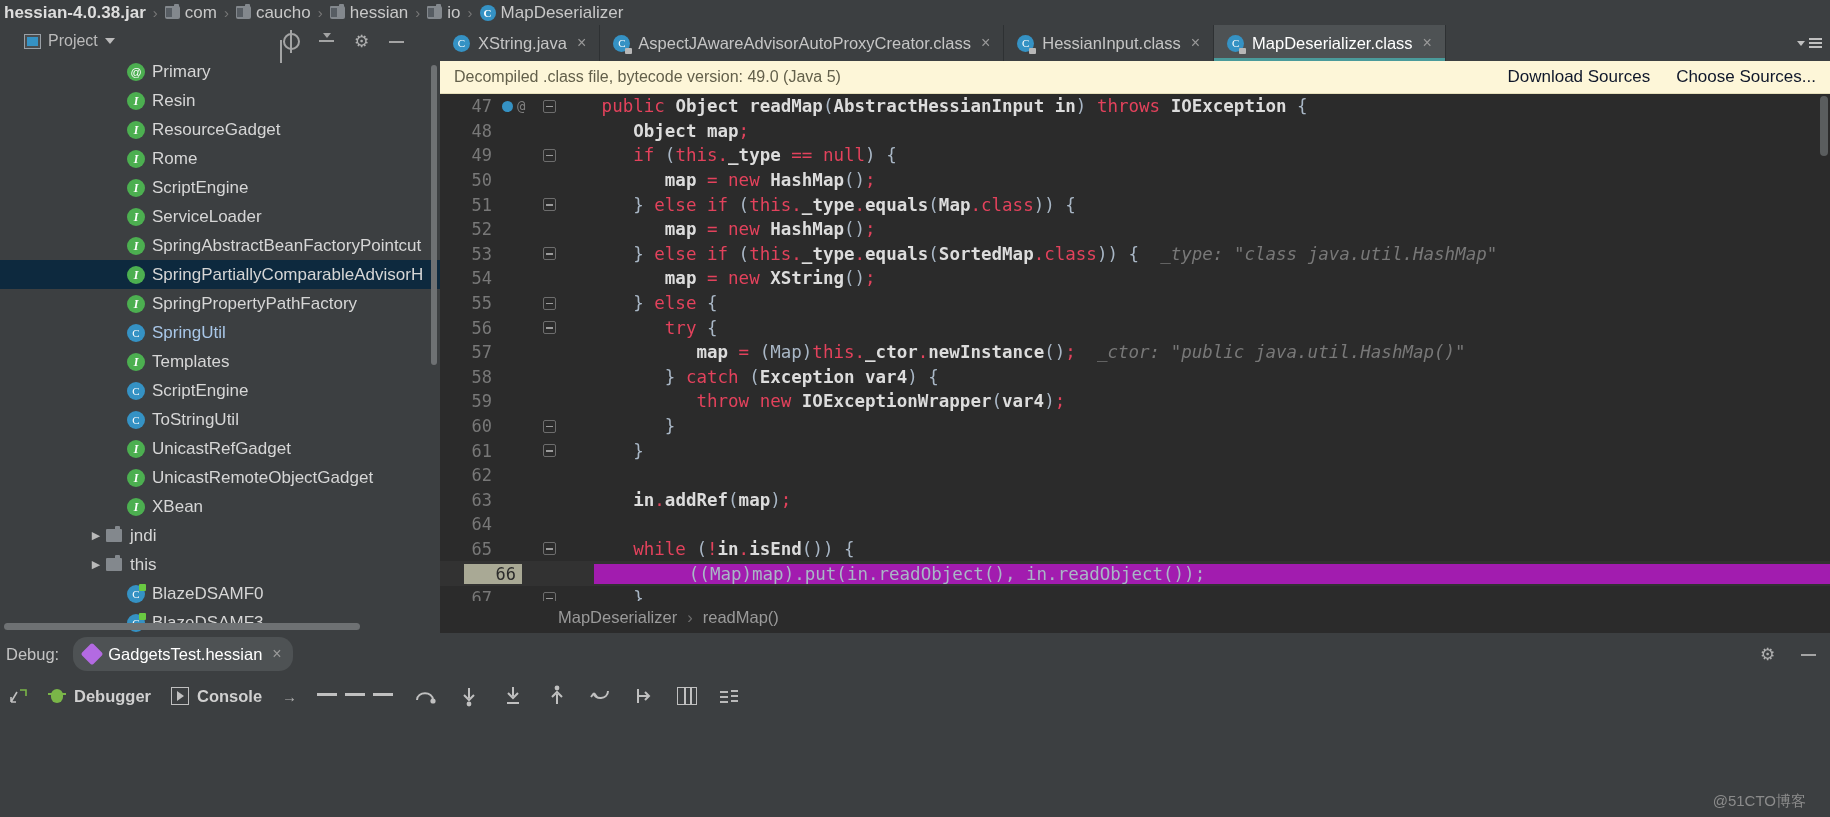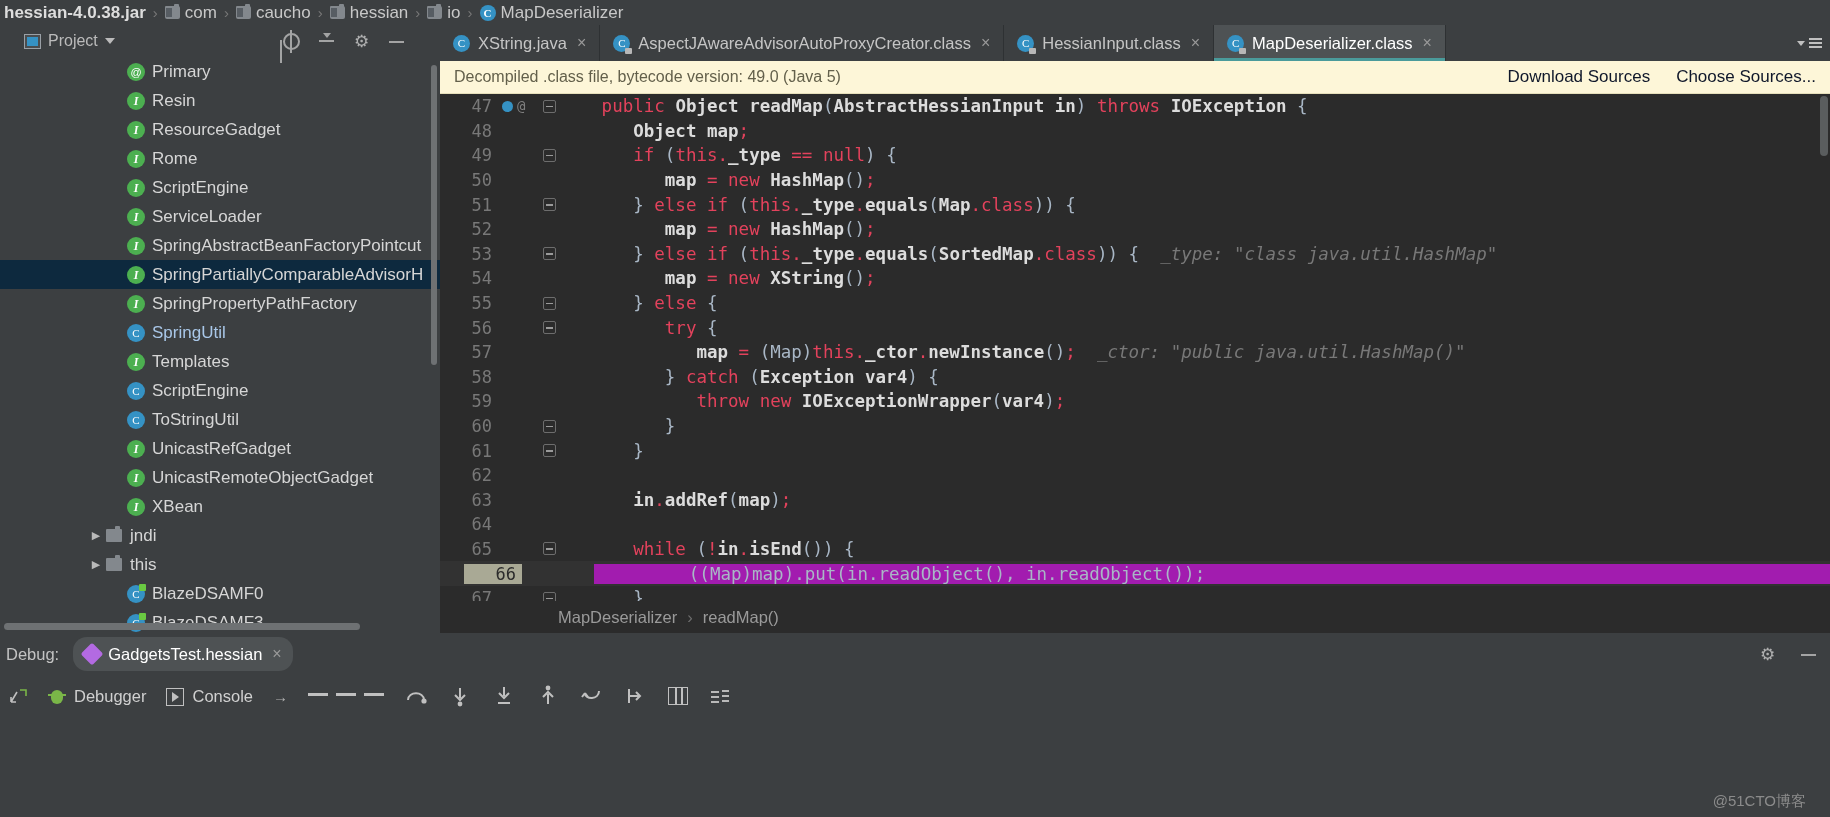--- a/index.html
+++ b/index.html
@@ -227,21 +227,21 @@
   }
   .debug-right { margin-left:auto; display:flex; align-items:center; gap:22px; padding-right:12px;}
 
   
   .bottombar {
     position:absolute; left:0; top:675px; width:1830px; height:142px; background:#3c3f41;
   }
   .bt-row {
     height:42px; display:flex; align-items:center; gap:20px; padding-left:8px;
   }
-  .bt-item { display:flex; align-items:flex-end; gap:8px; font-size:16.5px; color:#d0d0d0;}
+  .bt-item { display:flex; align-items:flex-start; gap:8px; font-size:16.5px; color:#d0d0d0;font-weight:bold;}
   .bug-ic { width:18px;height:18px; position:relative;}
   .bug-ic::before{content:"";position:absolute;left:3px;top:2px;width:12px;height:14px;border-radius:6px;background:#7ab648;}
   .bug-ic::after{content:"";position:absolute;left:0;top:6px;width:18px;height:2px;background:#7ab648;}
   .play-ic { width:18px;height:18px;border:1.5px solid #c0c0c0;position:relative;}
   .play-ic::after{content:"";position:absolute;left:5px;top:3px;border-left:7px solid #c0c0c0;border-top:5px solid transparent;border-bottom:5px solid transparent;}
   .arrow-r { color:#b0b0b0;font-size:15px;}
   .bars i{display:block;width:20px;height:2.5px;background:#c0c0c0;margin-bottom:3px;}
   .sq-grid { width:20px;height:18px;border:1.5px solid #c0c0c0;position:relative;}
   .sq-grid::after{content:"";position:absolute;left:6px;top:0;width:1.5px;height:16px;background:#c0c0c0;
      box-shadow:6px 0 0 #c0c0c0, 0 6px 0 -5.5px #c0c0c0;}

